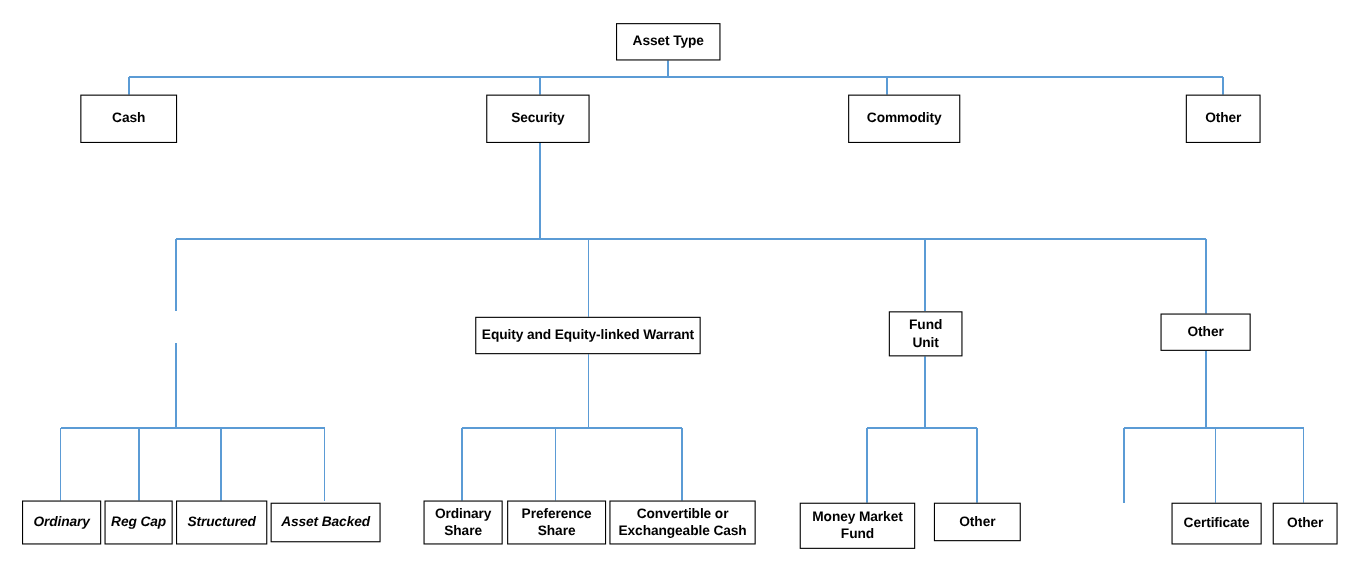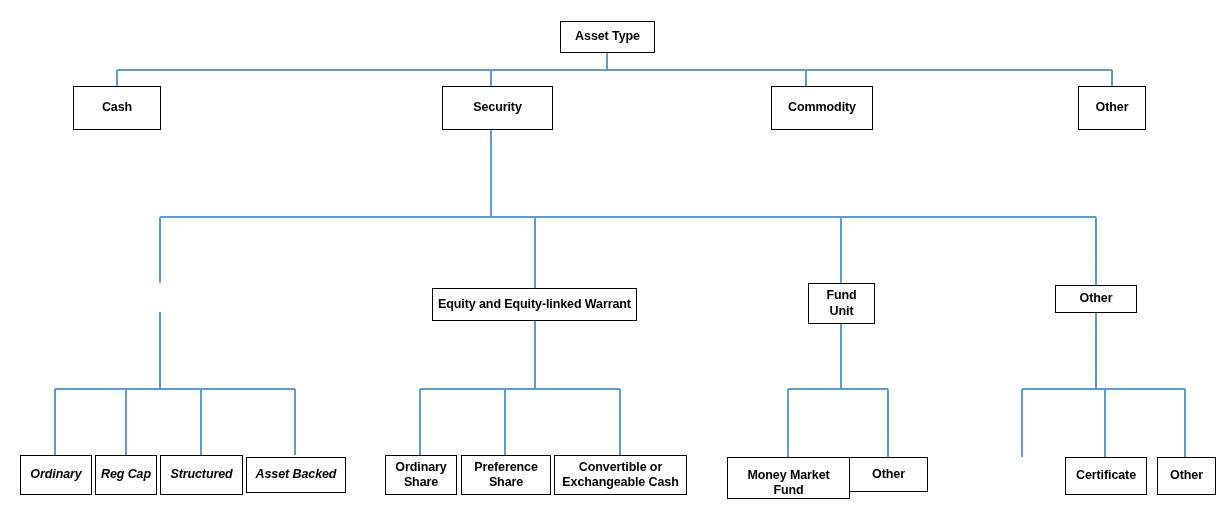--- a/index.html
+++ b/index.html
@@ -31,21 +31,21 @@
     border: 1.6px solid #000000;
     display: flex;
     align-items: center;
     justify-content: center;
     text-align: center;
     color: #000000;
     font-weight: bold;
     font-size: 12.5px;
     line-height: 1.22;
     letter-spacing: -0.1px;
-    padding: 0 4px;
+    padding: 16px 4px;
   }
   .node.italic {
     font-style: italic;
   }
   .node-label {
     display: block;
     white-space: pre-line;
   }
 </style>
 </head>
@@ -100,21 +100,21 @@
     </g>
   </svg>
 
   <div class="node" style="left:560px; top:21px; width:95px; height:32px;">
     <span class="node-label">Asset Type</span>
   </div>
 
   <div class="node" style="left:73px; top:86px; width:88px; height:44px;">
     <span class="node-label">Cash</span>
   </div>
-  <div class="node" style="left:442px; top:86px; width:111px; height:44px;justify-content:center;">
+  <div class="node" style="left:442px; top:86px; width:94px; height:44px;justify-content:center;">
     <span class="node-label">Security</span>
   </div>
   <div class="node" style="left:755px; top:86px; width:102px; height:44px;margin-left:16px;">
     <span class="node-label">Commodity</span>
   </div>
   <div class="node" style="left:1078px; top:86px; width:68px; height:44px;">
     <span class="node-label">Other</span>
   </div>
 
   <div class="node" style="left:432px; top:288px; width:205px; height:33px;">
@@ -147,21 +147,21 @@
   </div>
   <div class="node" style="left:461px; top:455px; width:90px; height:40px;justify-content:center;">
     <span class="node-label">Preference
 Share</span>
   </div>
   <div class="node" style="left:554px; top:455px; width:133px; height:40px;">
     <span class="node-label">Convertible or
 Exchangeable Cash</span>
   </div>
 
-  <div class="node" style="left:727px; top:457px; width:123px; height:42px;align-items:flex-end;">
+  <div class="node" style="left:727px; top:457px; width:105px; height:42px;">
     <span class="node-label">Money Market
 Fund</span>
   </div>
   <div class="node" style="left:849px; top:457px; width:79px; height:35px;">
     <span class="node-label">Other</span>
   </div>
 
   <div class="node" style="left:1065px; top:457px; width:82px; height:38px;">
     <span class="node-label">Certificate</span>
   </div>

